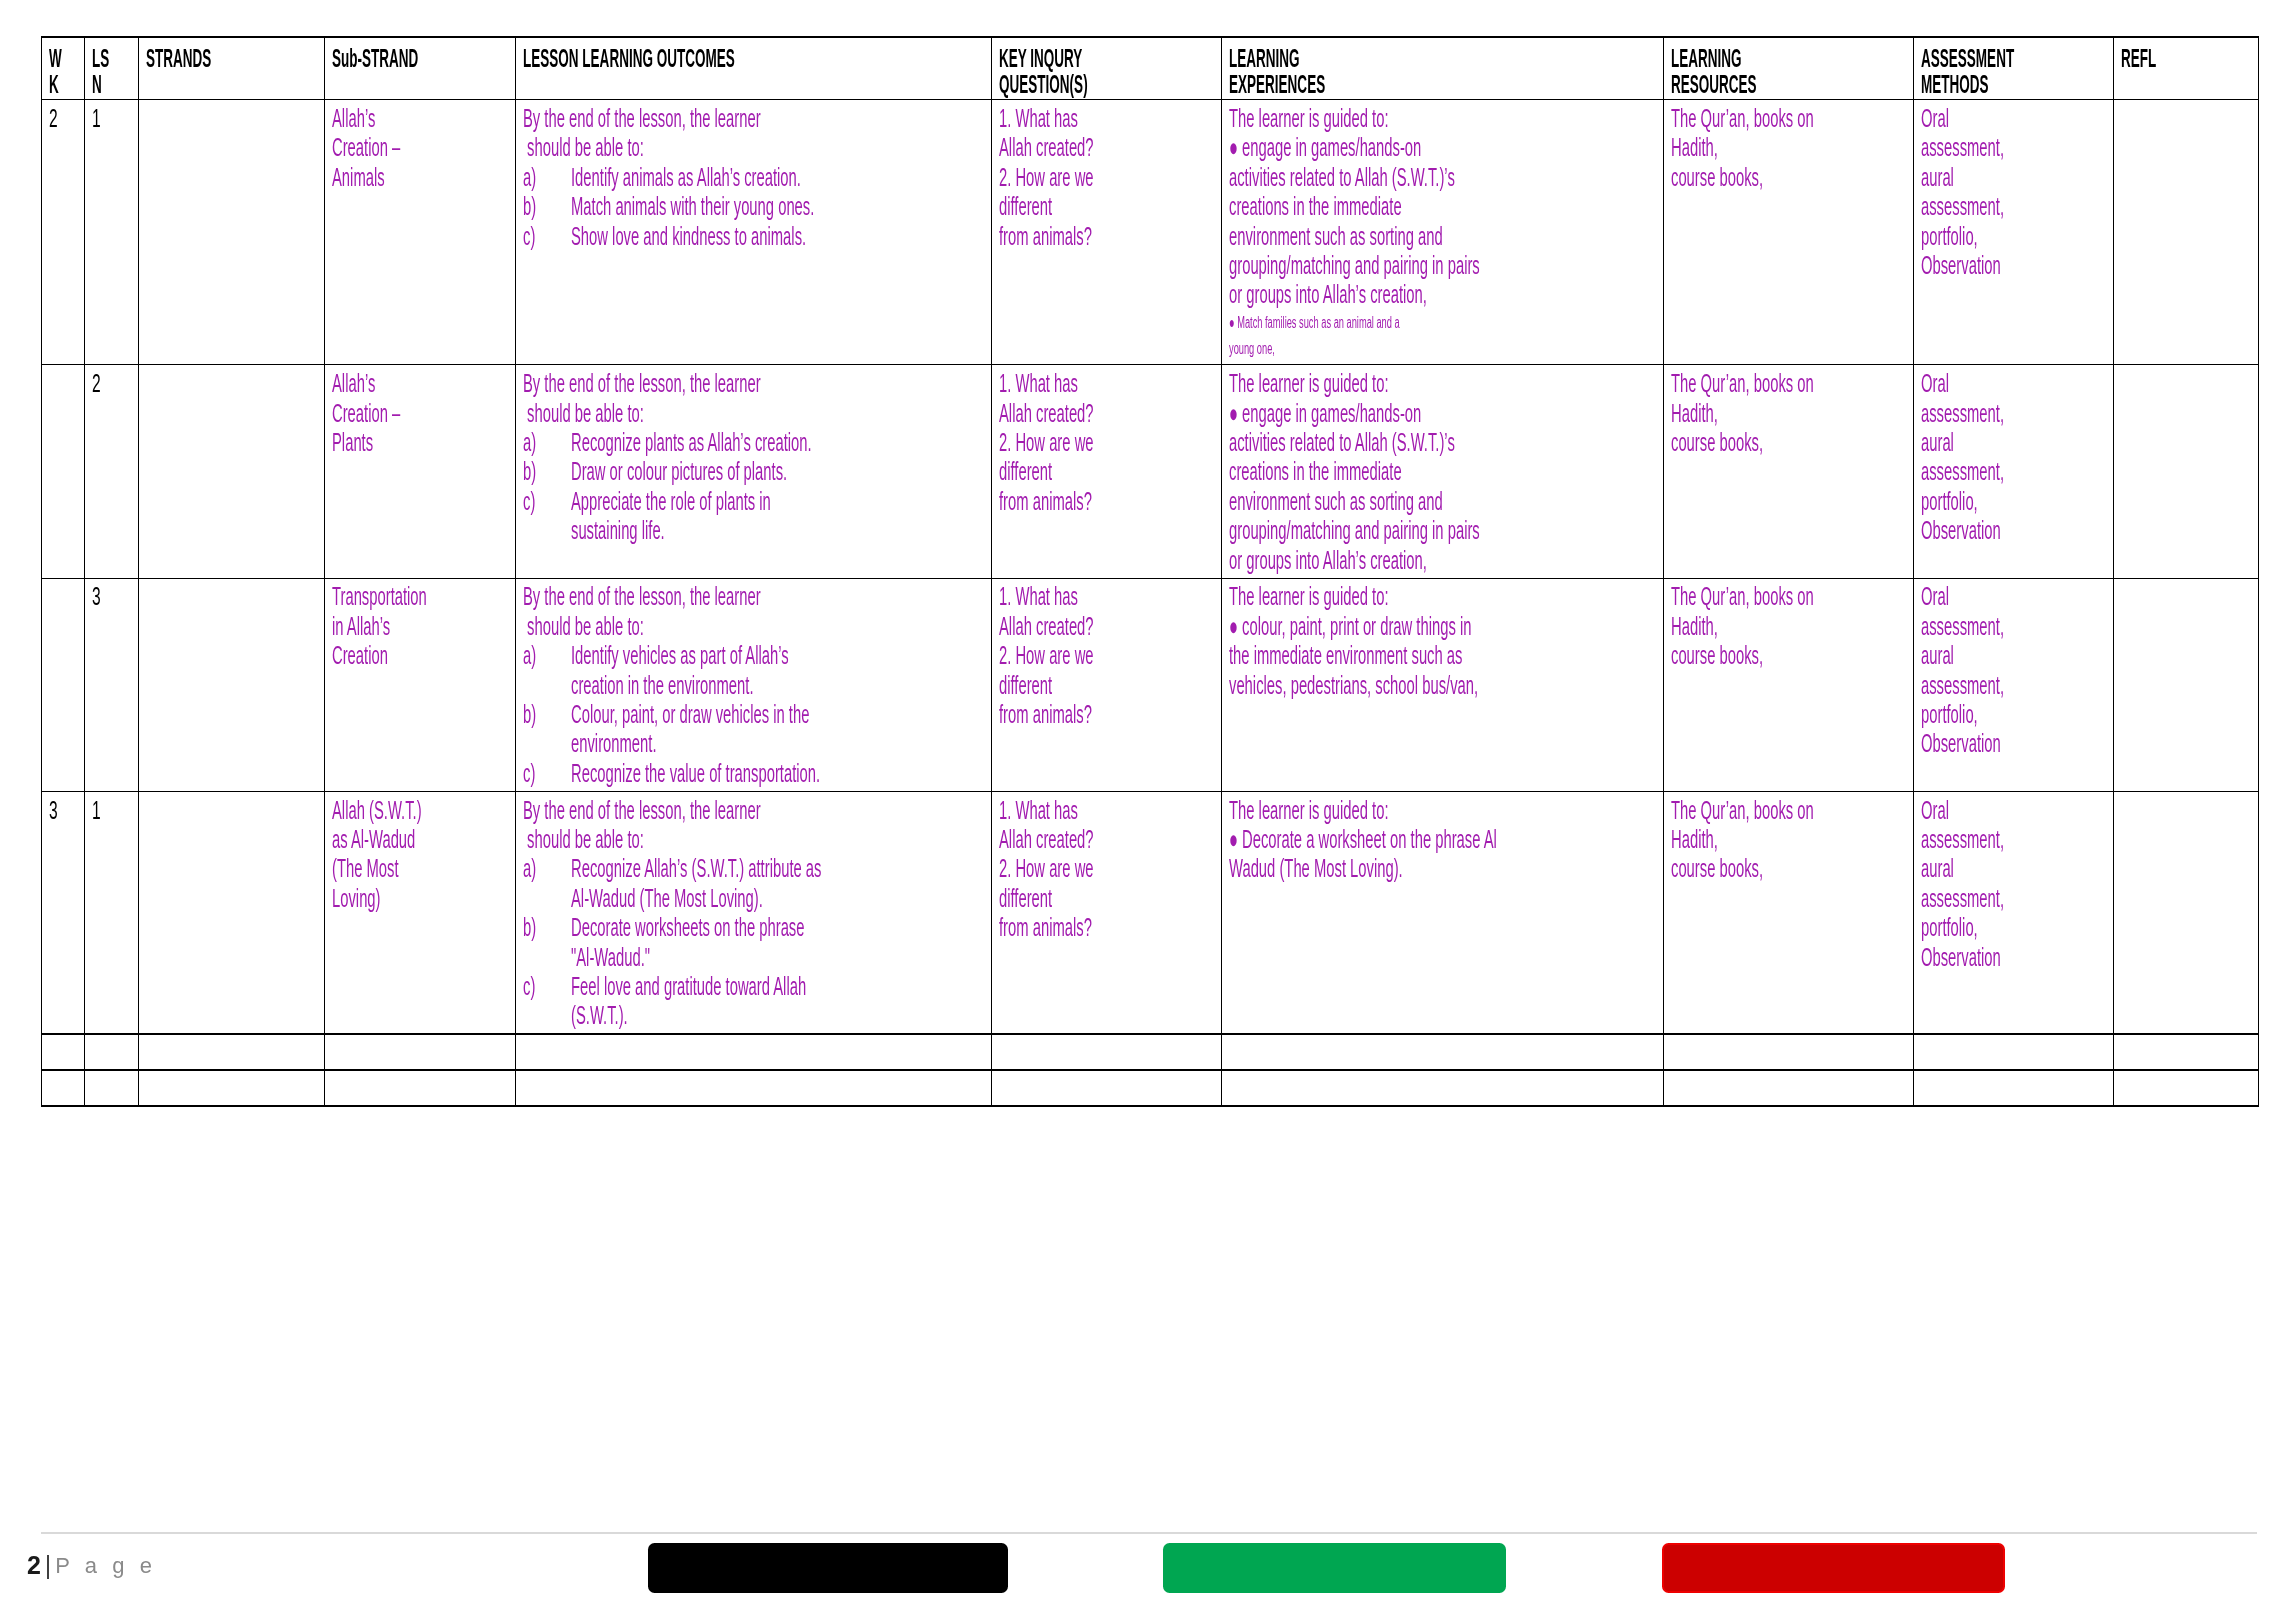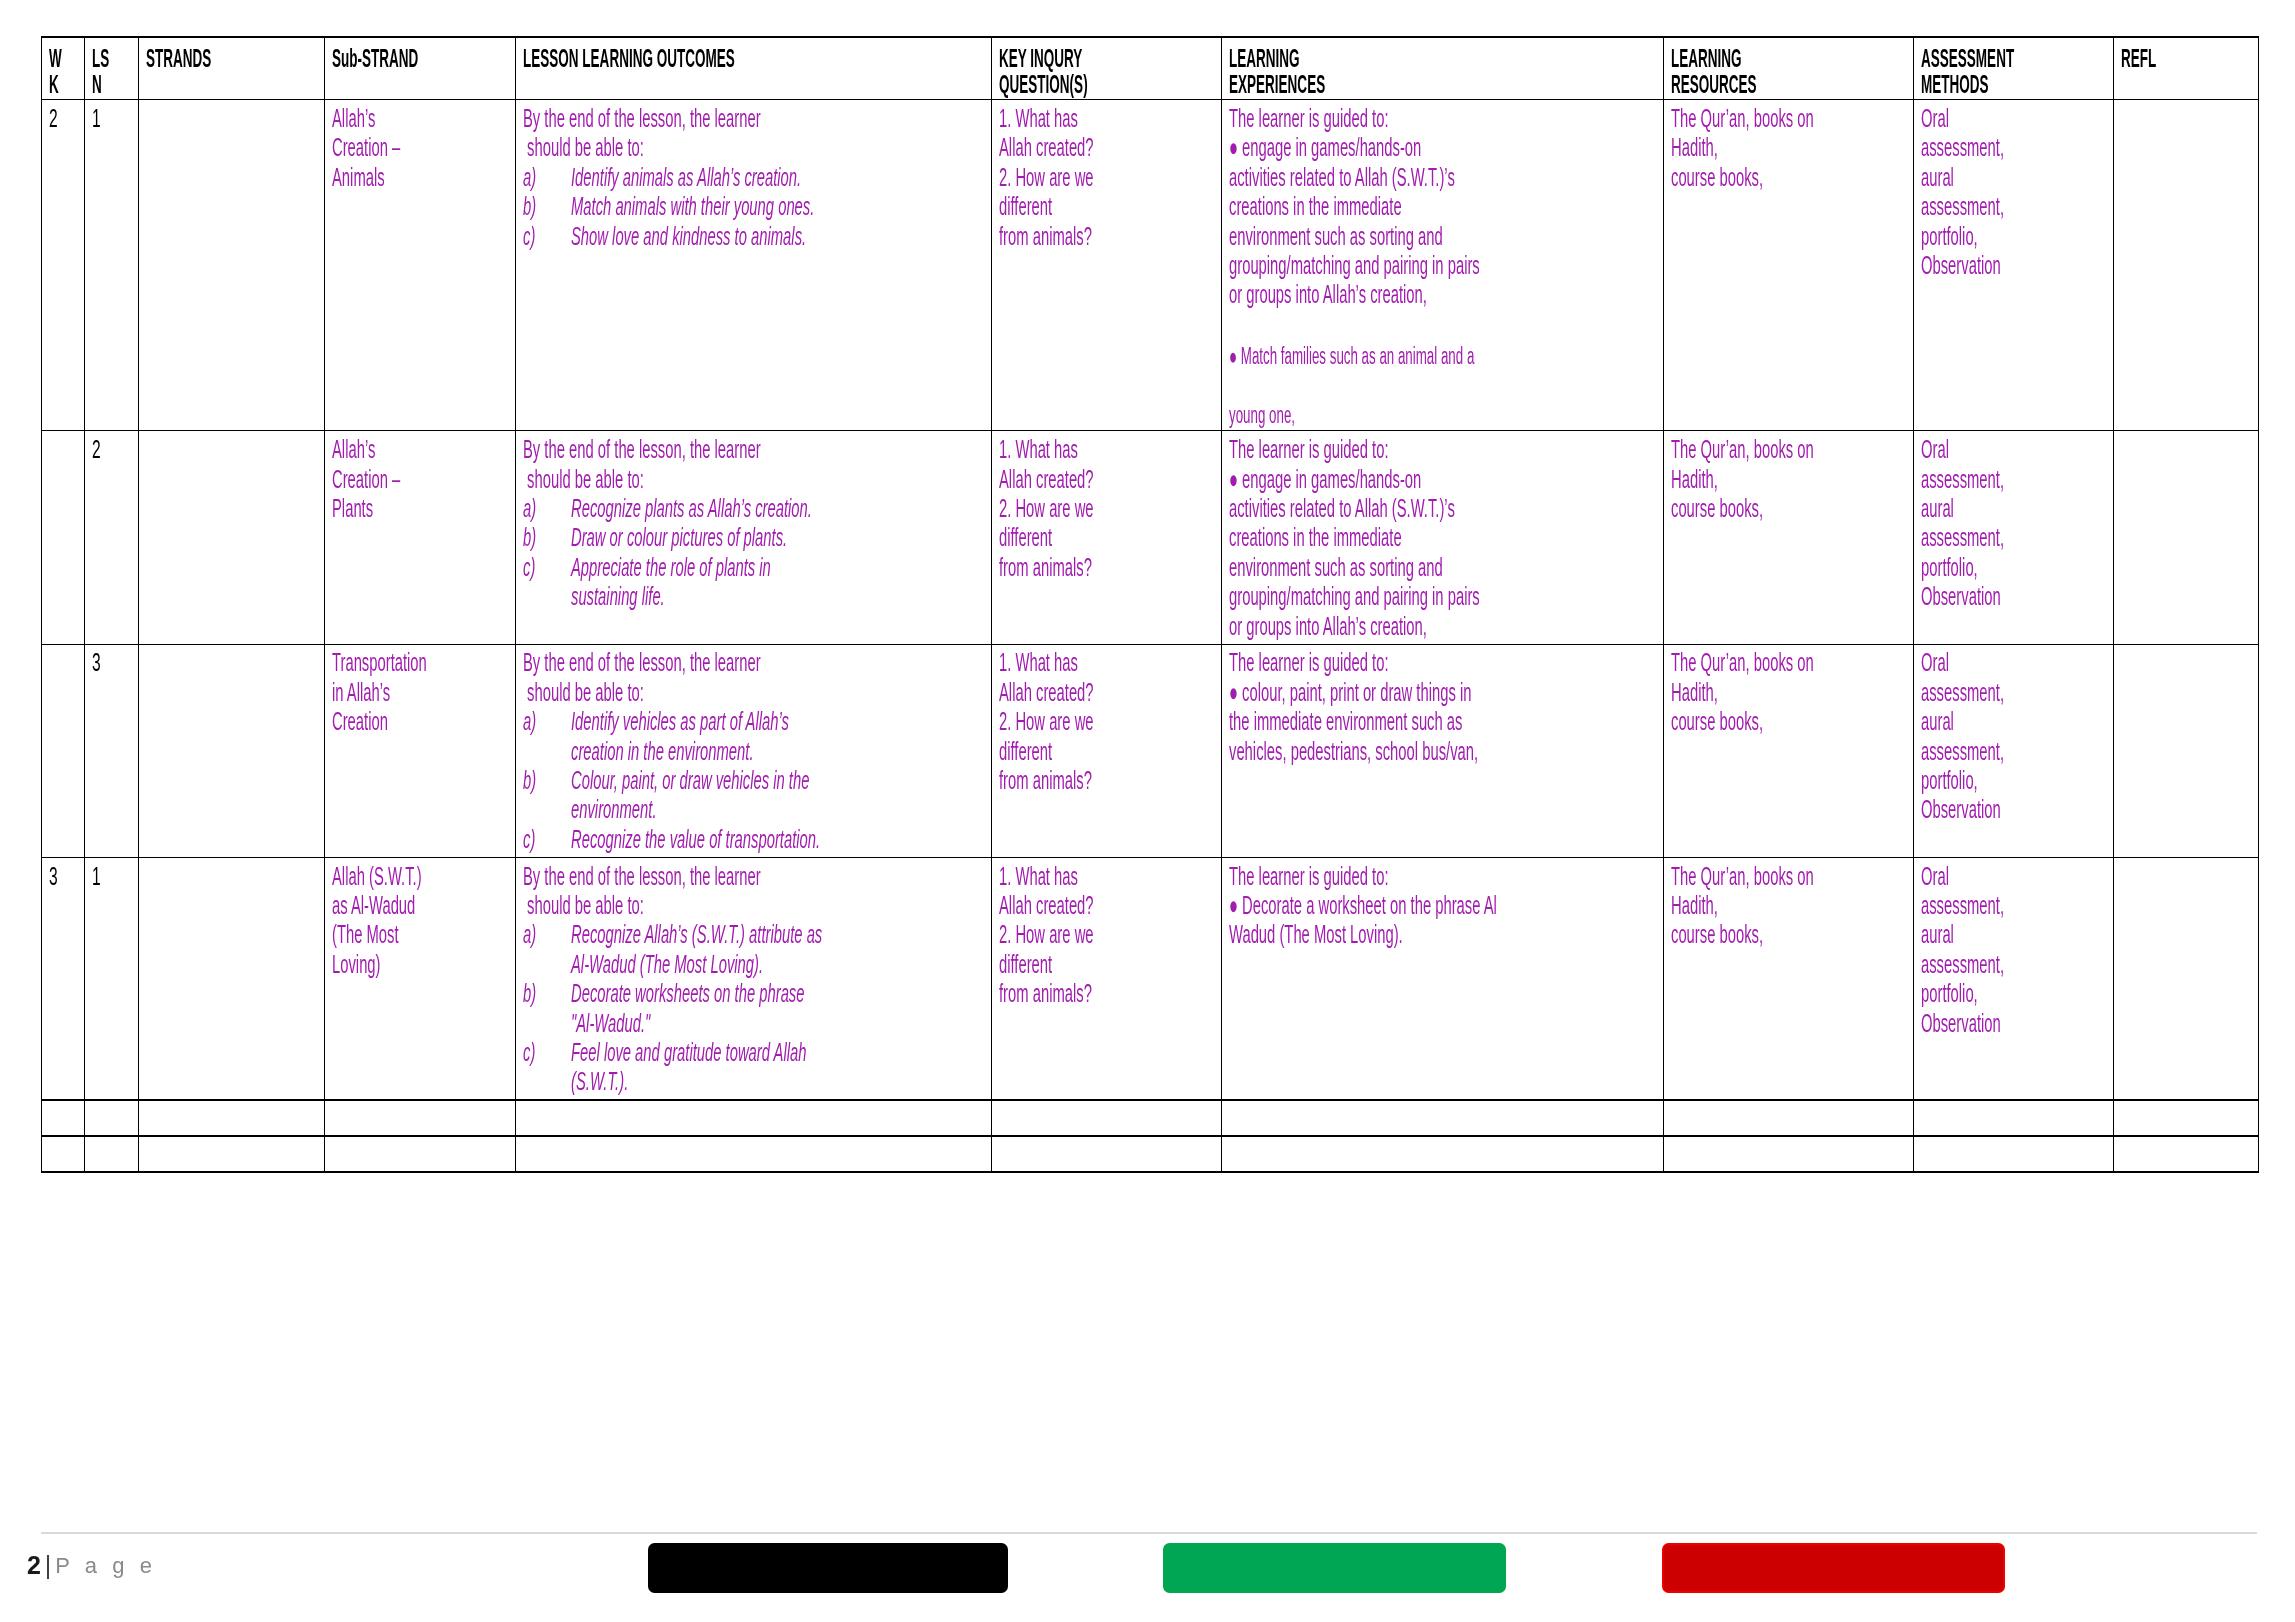--- a/index.html
+++ b/index.html
@@ -74,30 +74,30 @@
   .hdr-line { display: block; height: 26px; }
 
   
   .cell {
     font-size: 25.5px;
     line-height: 29.4px;
     color: #a21caf;
   }
   .cell .cond { transform: scaleX(0.58); }
   .cell .ln { display: block; height: 29.4px; }
-  .cell .ln.sm { height: 26px; font-size: 23px; line-height: 26px; margin-top: 33px; }
+  .cell .ln.sm { height: 26px; font-size: 16px; line-height: 26px; }
 
   .num {
     font-size: 26px;
     line-height: 29px;
   }
   .num .cond { transform: scaleX(0.60); }
 
   
-  .olist { display: block; font-style: italic; }
+  .olist { display: block; }
   .olist .row { display: block; height: 29.4px; white-space: nowrap; }
   .olist .mk {
     display: inline-block;
     width: 48px;
     vertical-align: top;
   }
   .olist .tx {
     display: inline-block;
     vertical-align: top;
   }

